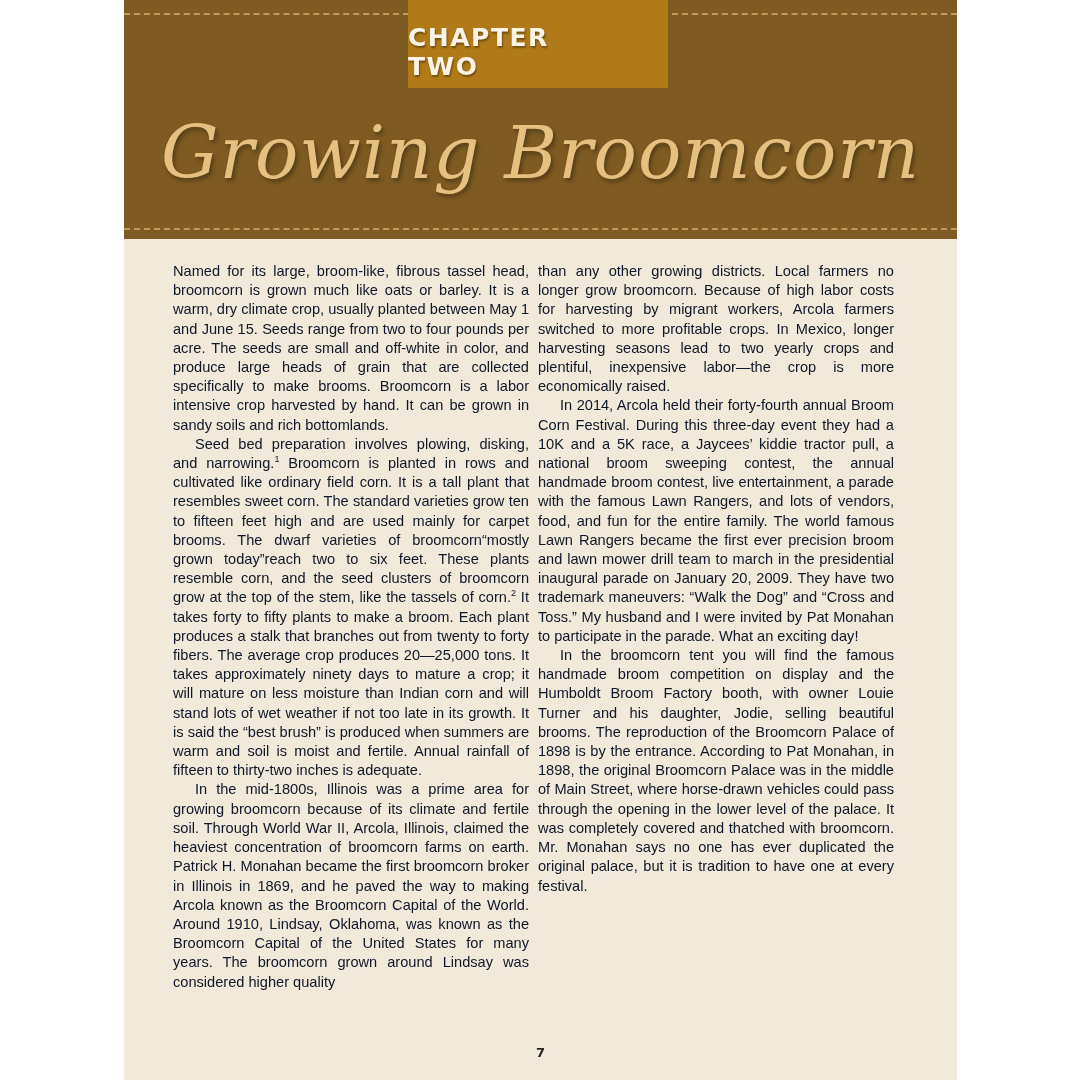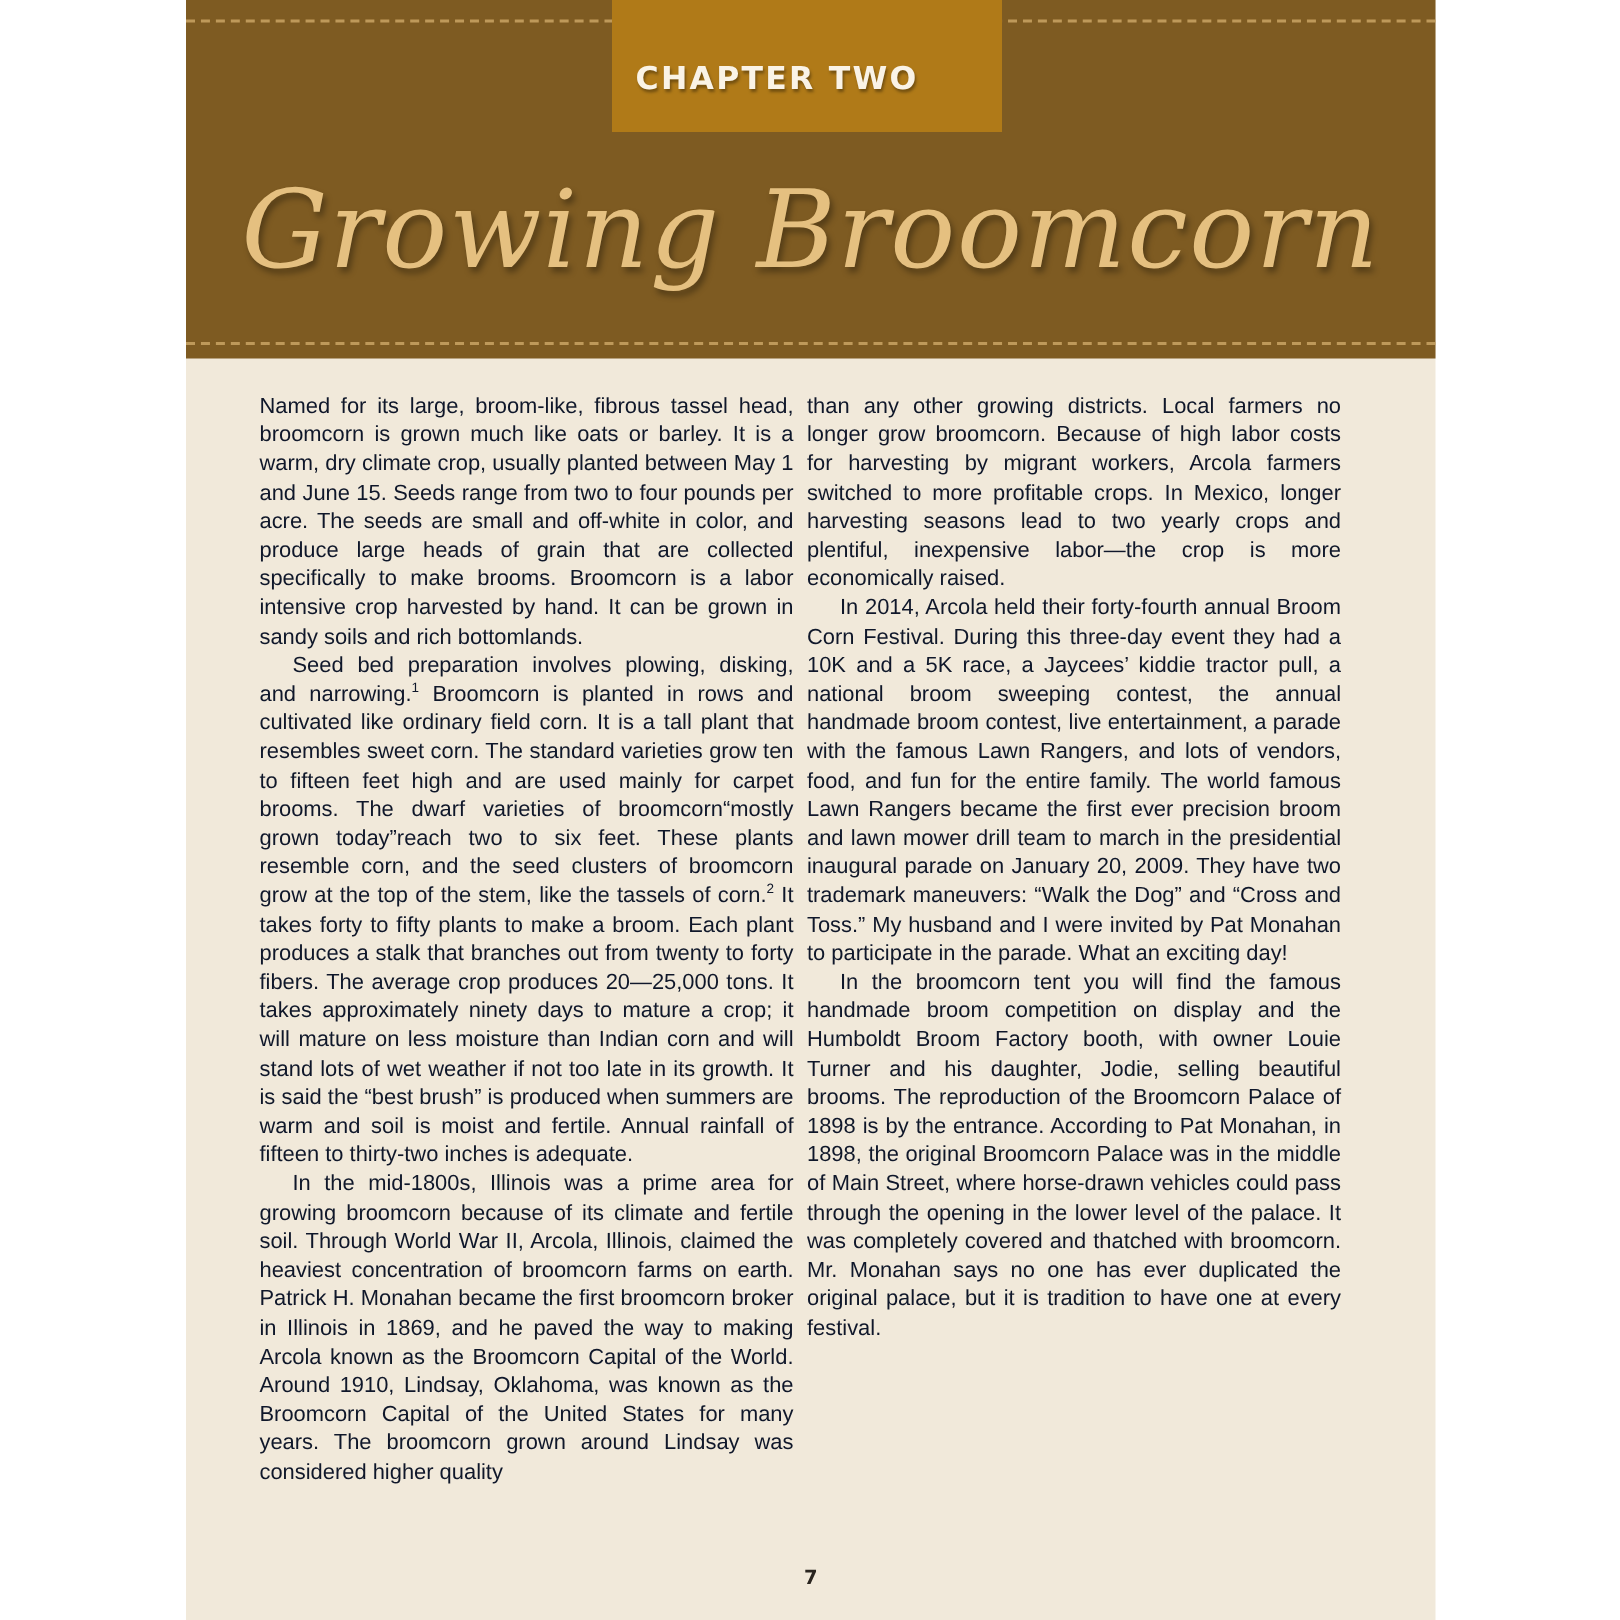--- a/index.html
+++ b/index.html
@@ -16,22 +16,22 @@
     position:absolute; left:0; width:833px; height:0;
     border-top:2px dashed #cfa968; opacity:0.8;
   }
   .stitch.top { top:13px; }
   .stitch.bottom { top:228px; }
   .chapter-box {
     position:absolute; left:284px; top:0; width:260px; height:88px;
     background:#b07a18;
   }
   .chapter-label {
-    position:absolute; left:0; top:52px; width:220px; text-align:center;
-    font-family:"DejaVu Sans", sans-serif; font-weight:bold; font-size:21px;
+    position:absolute; left:0; top:52px; width:220px; 
+    font-family:"DejaVu Sans", sans-serif; font-weight:bold; font-size:25px;
     letter-spacing:1.5px; color:#faf3e6; text-shadow:1px 2px 2px rgba(0,0,0,0.35);
     transform:translateY(-50%);
   }
   .title {
     position:absolute; left:0; top:108px; width:833px; text-align:center;
     font-family:"DejaVu Serif", serif; font-style:italic; font-size:72px;
     color:#e5c080; letter-spacing:1px; line-height:90px;
     text-shadow:2px 3px 4px rgba(0,0,0,0.35);
   }
   .col {

